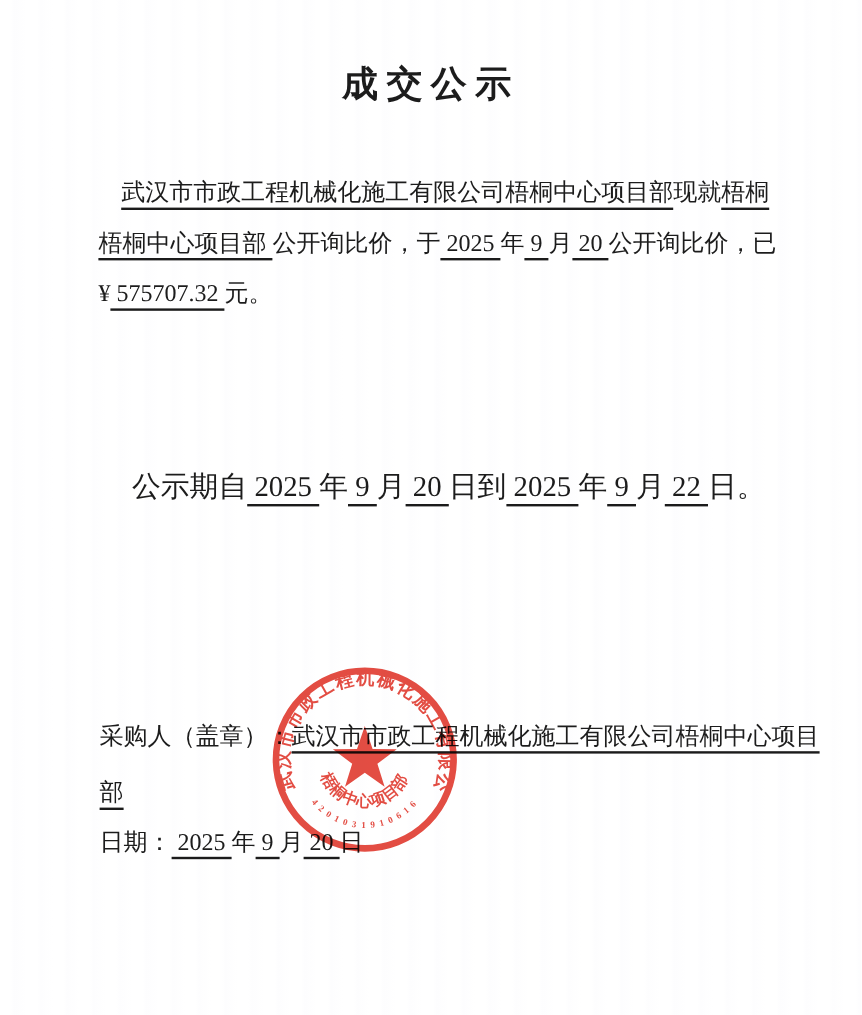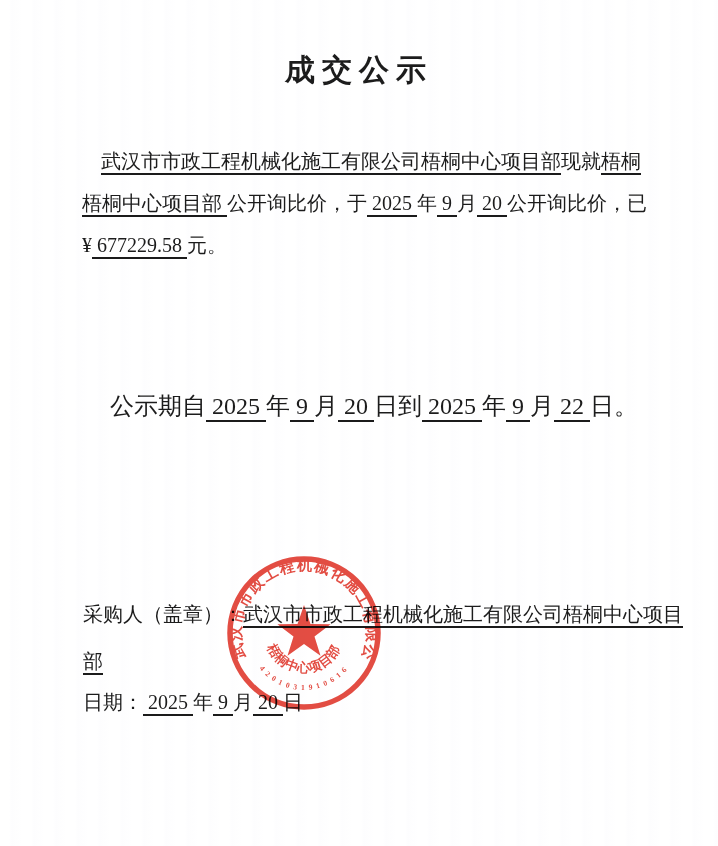--- a/index.html
+++ b/index.html
@@ -47,21 +47,21 @@
 </head>
 <body>
 
 <div class="page">
 
   <div class="title">成交公示</div>
 
   <div class="para">
       <div class="line indent"><span class="u">武汉市市政工程机械化施工有限公司梧桐中心项目部</span><span>现就</span><span class="u">梧桐</span></div>
       <div class="line"><span class="u">梧桐中心项目部 </span><span>公开询比价，于</span><span class="u"> 2025 </span><span>年</span><span class="u"> 9 </span><span>月</span><span class="u"> 20 </span><span>公开询比价，已</span></div>
-      <div class="line"><span>¥</span><span class="u"> 677229.58 </span><span>元。</span></div>
+      <div class="line"><span>¥</span><span class="u"> 575707.32 </span><span>元。</span></div>
     </div>
 
   <div class="notice"><span>公示期自</span><span class="u"> 2025 </span><span>年</span><span class="u"> 9 </span><span>月</span><span class="u"> 20 </span><span>日到</span><span class="u"> 2025 </span><span>年</span><span class="u"> 9 </span><span>月</span><span class="u"> 22 </span><span>日。</span></div>
 
   <div class="sig-line" id="sig-purchaser"><span>采购人（盖章）：</span><span class="u">武汉市市政工程机械化施工有限公司梧桐中心项目</span></div>
 
   <div class="sig-line" id="sig-purchaser-cont"><span class="u">部</span></div>
 
   <div class="sig-line" id="sig-date"><span>日期：</span><span class="u"> 2025 </span><span>年</span><span class="u"> 9 </span><span>月</span><span class="u"> 20 </span><span>日</span></div>
 

